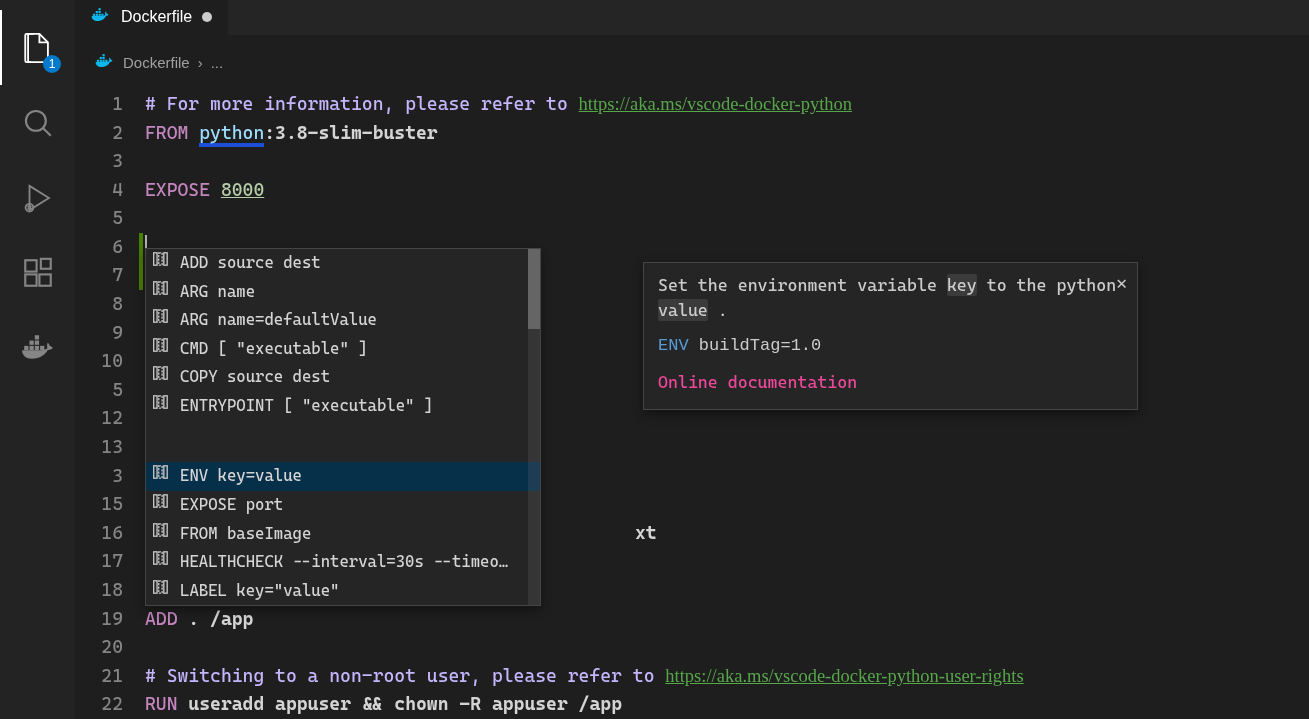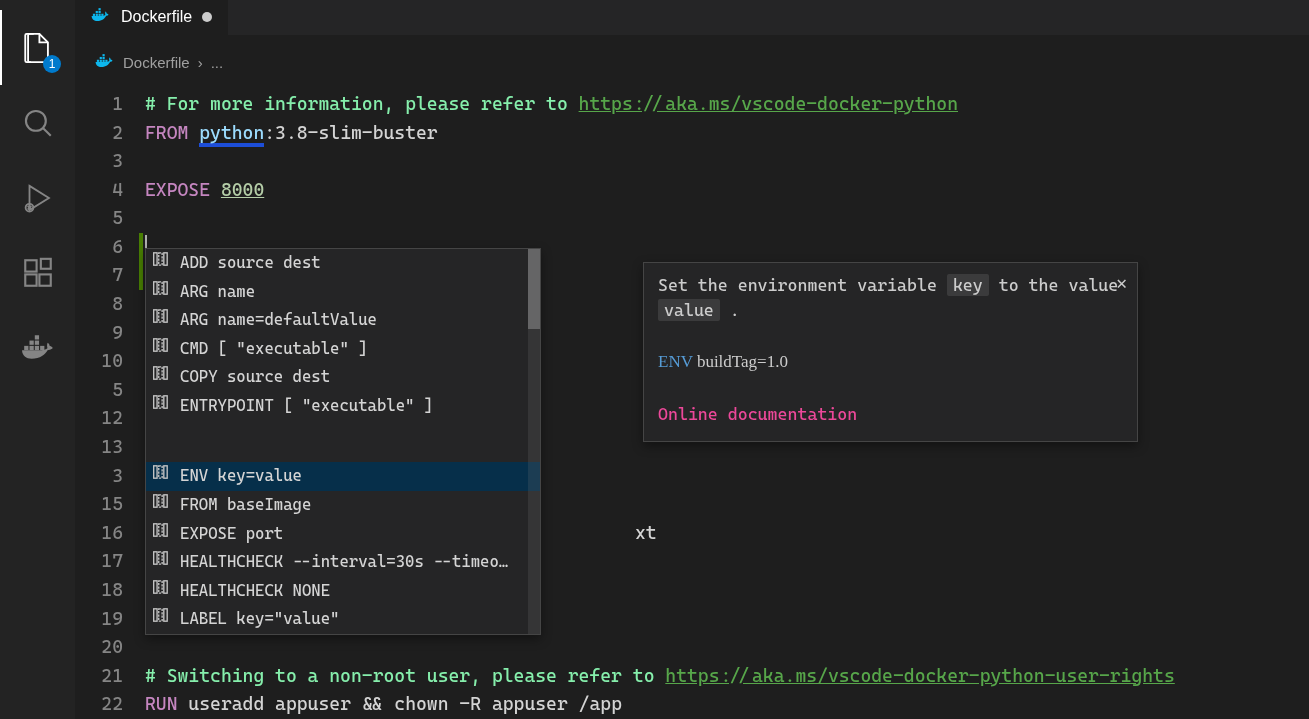--- a/index.html
+++ b/index.html
@@ -90,26 +90,26 @@
   .gutter {
     width: 70px;
     text-align: right;
     padding-right: 22px;
     color: #858585;
     user-select: none;
   }
   .gutter .ln { height: 28.6px; }
   .code { flex: 1; position: relative; }
   .line { height: 28.6px; white-space: pre; }
-  .tok-comment { color: #86efac; text-align: center; }
+  .tok-comment { color: #c4b5fd; text-align: center; }
   .tok-keyword { color: #c586c0; }
   .tok-number { color: #b5cea8; text-decoration: underline; }
-  .tok-link    { color: #57a64a; text-decoration: underline; }
+  .tok-link    { color: #57a64a; text-decoration: underline; font-family: Liberation Serif, serif; }
   .tok-link-u  { color: #9cdcfe; border-bottom: 4px solid #1d4ed8; }
-  .tok-plain   { color: #d4d4d4; }
+  .tok-plain   { color: #d4d4d4; font-weight: bold; }
 
   .change-mark {
     position: absolute;
     left: -6px;
     width: 4px;
     background: #487e02;
   }
 
   .cursor {
     display:inline-block; width:2px; height:22px; background:#aeafad; vertical-align:text-bottom;
@@ -162,27 +162,27 @@
     z-index: 10;
     box-shadow: 0 4px 10px rgba(0,0,0,0.4);
   }
   .doc .close {
     position: absolute; top: 6px; right: 10px;
     color: #cccccc; cursor: pointer; font-size: 18px;
   }
   .doc p { line-height: 1.5; margin-bottom: 8px; }
   .doc code.inline {
     background: rgba(128,128,128,0.25);
-    padding: 1px 6px;
+    padding: 1px 0;
     font-family: "Cascadia Code","Consolas",monospace;
     border-radius: 2px;
   }
   .doc .example {
-    font-family: Liberation Serif, serif;
-    margin: 24px 0;
+    font-family: Liberation Mono, monospace;
+    margin: 8px 0;
   }
   .doc .example .kw { color: #569cd6; }
   .doc a { color: #ec4899; text-decoration: none; }
 
   .docker-icon svg { width: 20px; height: 16px; }
 </style>
 </head>
 <body>
 
 <div class="activity-bar">
@@ -379,60 +379,52 @@
                 <rect x="10.5" y="2.5" width="3" height="11"></rect>
               </svg></span>
             <span class="suggest-label">ENV key=value</span>
           </div>
           <div class="suggest-row">
             <span class="snip-icon"><svg viewBox="0 0 16 16" fill="none" stroke="currentColor" stroke-width="1.2">
                 <rect x="1.5" y="2.5" width="3" height="11"></rect>
                 <rect x="6" y="2.5" width="3" height="11" stroke-dasharray="2 1"></rect>
                 <rect x="10.5" y="2.5" width="3" height="11"></rect>
               </svg></span>
+            <span class="suggest-label">EXPOSE port</span>
+          </div>
+          <div class="suggest-row">
+            <span class="snip-icon"><svg viewBox="0 0 16 16" fill="none" stroke="currentColor" stroke-width="1.2">
+                <rect x="1.5" y="2.5" width="3" height="11"></rect>
+                <rect x="6" y="2.5" width="3" height="11" stroke-dasharray="2 1"></rect>
+                <rect x="10.5" y="2.5" width="3" height="11"></rect>
+              </svg></span>
             <span class="suggest-label">FROM baseImage</span>
           </div>
           <div class="suggest-row">
             <span class="snip-icon"><svg viewBox="0 0 16 16" fill="none" stroke="currentColor" stroke-width="1.2">
                 <rect x="1.5" y="2.5" width="3" height="11"></rect>
                 <rect x="6" y="2.5" width="3" height="11" stroke-dasharray="2 1"></rect>
                 <rect x="10.5" y="2.5" width="3" height="11"></rect>
               </svg></span>
-            <span class="suggest-label">EXPOSE port</span>
-          </div>
-          <div class="suggest-row">
-            <span class="snip-icon"><svg viewBox="0 0 16 16" fill="none" stroke="currentColor" stroke-width="1.2">
-                <rect x="1.5" y="2.5" width="3" height="11"></rect>
-                <rect x="6" y="2.5" width="3" height="11" stroke-dasharray="2 1"></rect>
-                <rect x="10.5" y="2.5" width="3" height="11"></rect>
-              </svg></span>
             <span class="suggest-label">HEALTHCHECK --interval=30s --timeo…</span>
-          </div>
-          <div class="suggest-row">
-            <span class="snip-icon"><svg viewBox="0 0 16 16" fill="none" stroke="currentColor" stroke-width="1.2">
-                <rect x="1.5" y="2.5" width="3" height="11"></rect>
-                <rect x="6" y="2.5" width="3" height="11" stroke-dasharray="2 1"></rect>
-                <rect x="10.5" y="2.5" width="3" height="11"></rect>
-              </svg></span>
-            <span class="suggest-label">HEALTHCHECK NONE</span>
           </div>
           <div class="suggest-row">
             <span class="snip-icon"><svg viewBox="0 0 16 16" fill="none" stroke="currentColor" stroke-width="1.2">
                 <rect x="1.5" y="2.5" width="3" height="11"></rect>
                 <rect x="6" y="2.5" width="3" height="11" stroke-dasharray="2 1"></rect>
                 <rect x="10.5" y="2.5" width="3" height="11"></rect>
               </svg></span>
             <span class="suggest-label">LABEL key="value"</span>
           </div>
         </div>
 
       <div class="doc">
         <span class="close">✕</span>
         <p>
-          <span>Set the environment variable </span><code class="inline">key</code><span> to the value </span><code class="inline">value</code><span> .</span>
+          <span>Set the environment variable </span><code class="inline">key</code><span> to the python </span><code class="inline">value</code><span> .</span>
         </p>
         <div class="example">
           <span class="kw">ENV</span><span> buildTag=1.0</span>
         </div>
         <a href="#">Online documentation</a>
       </div>
 
     </div>
   </div>
 </div>

